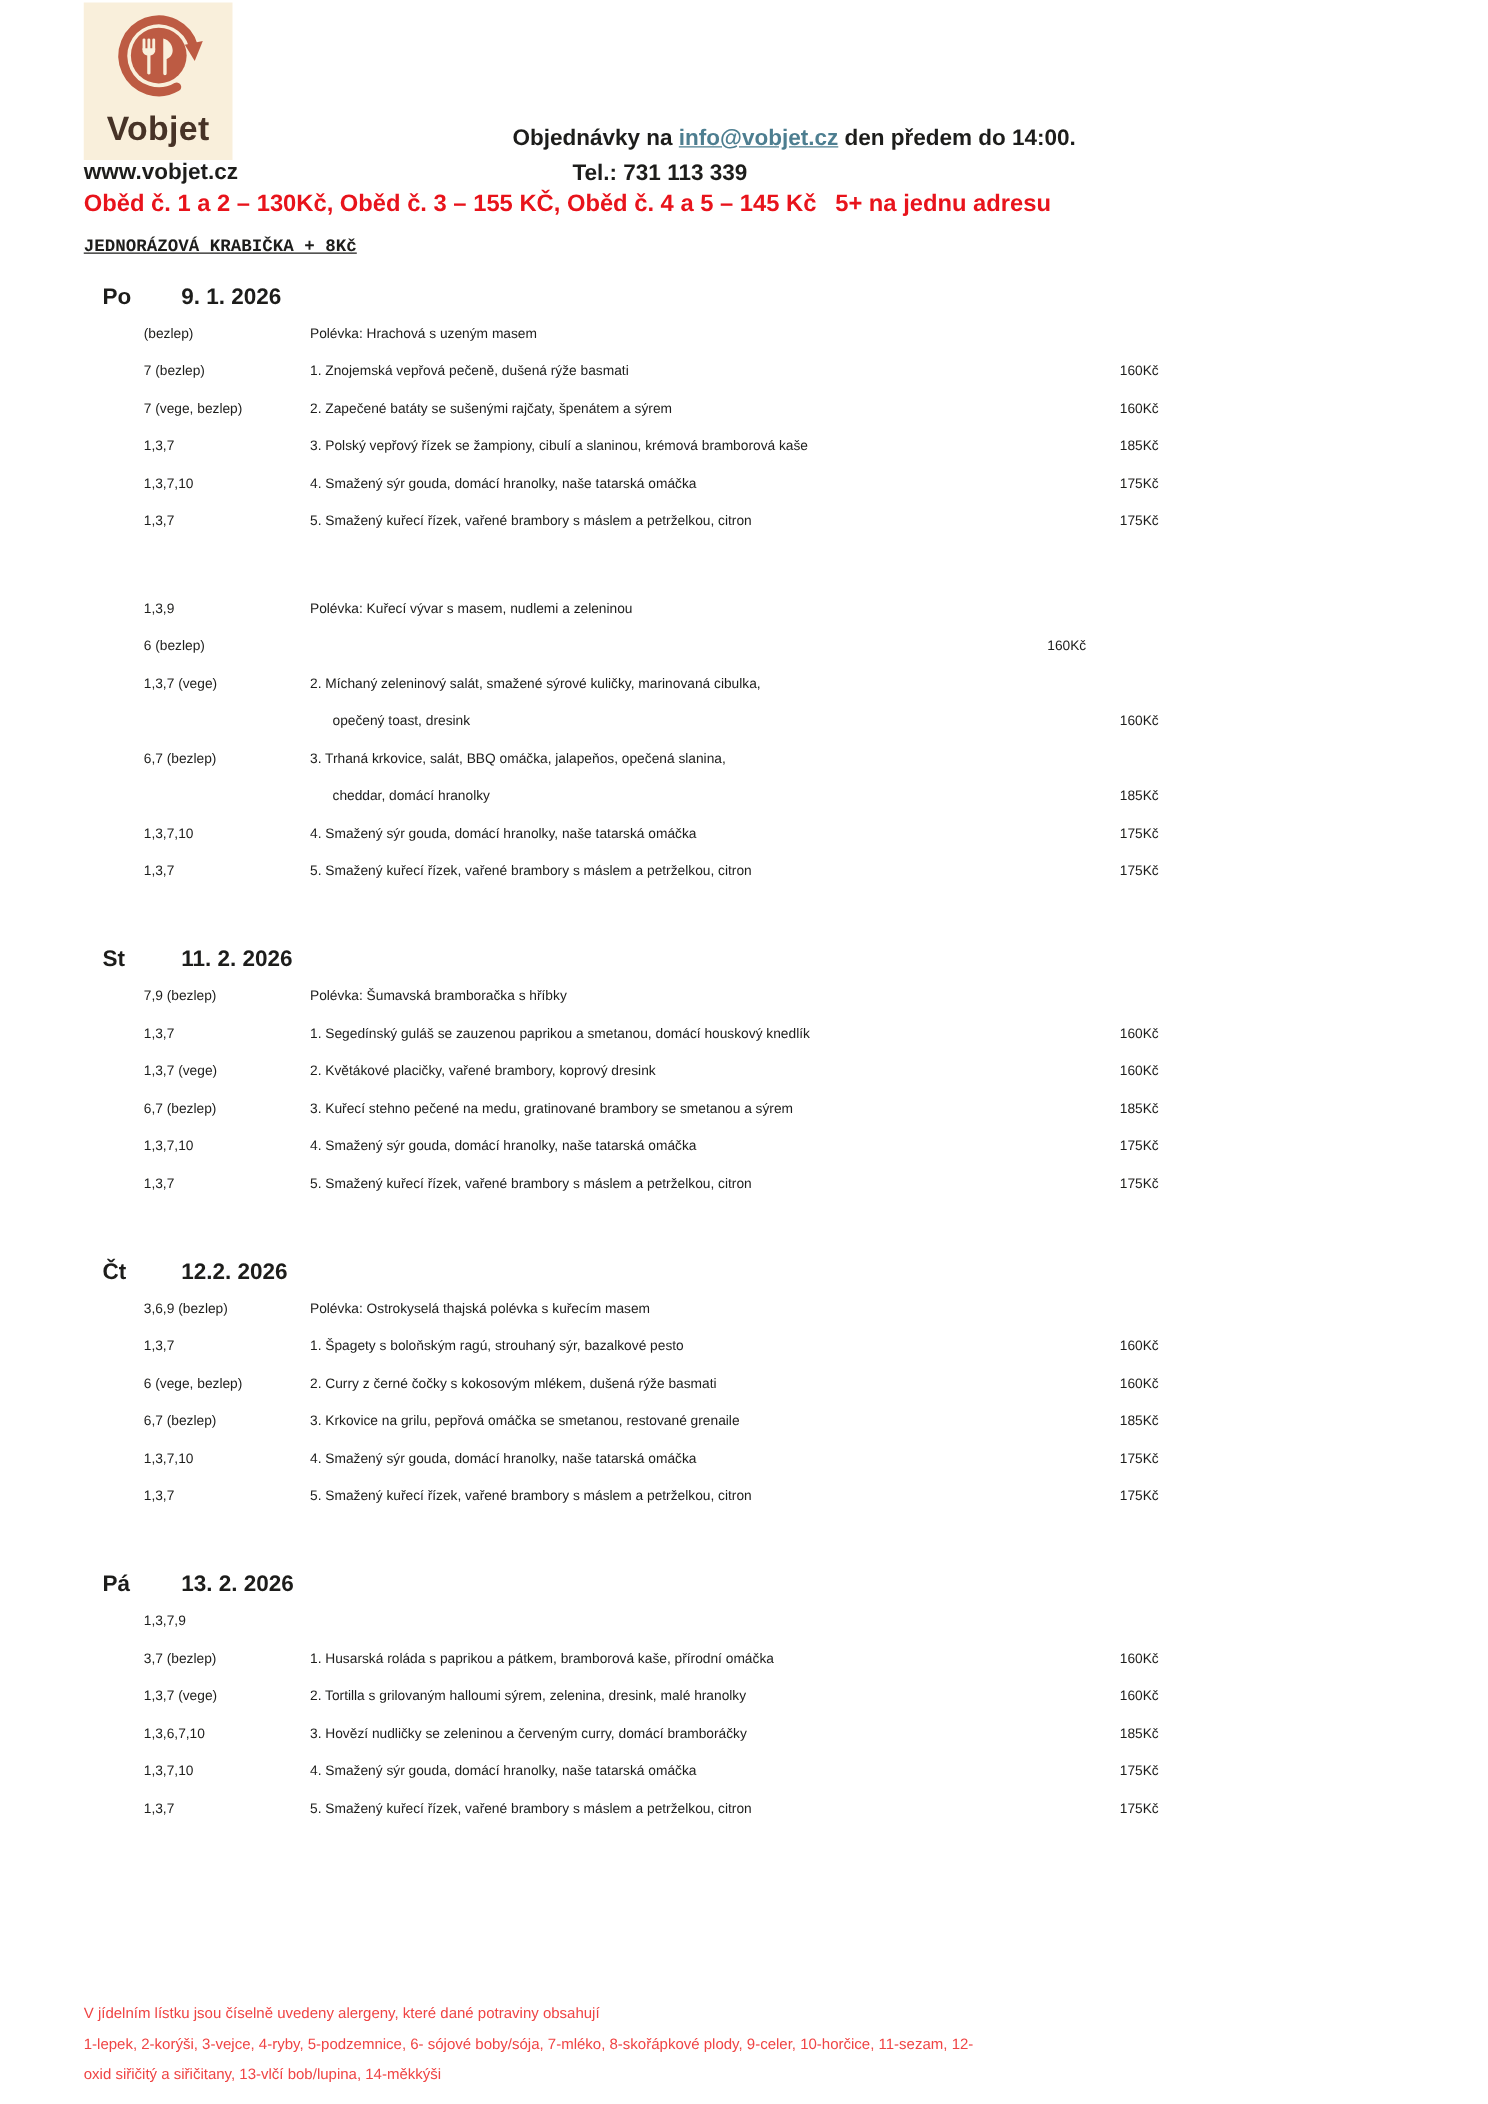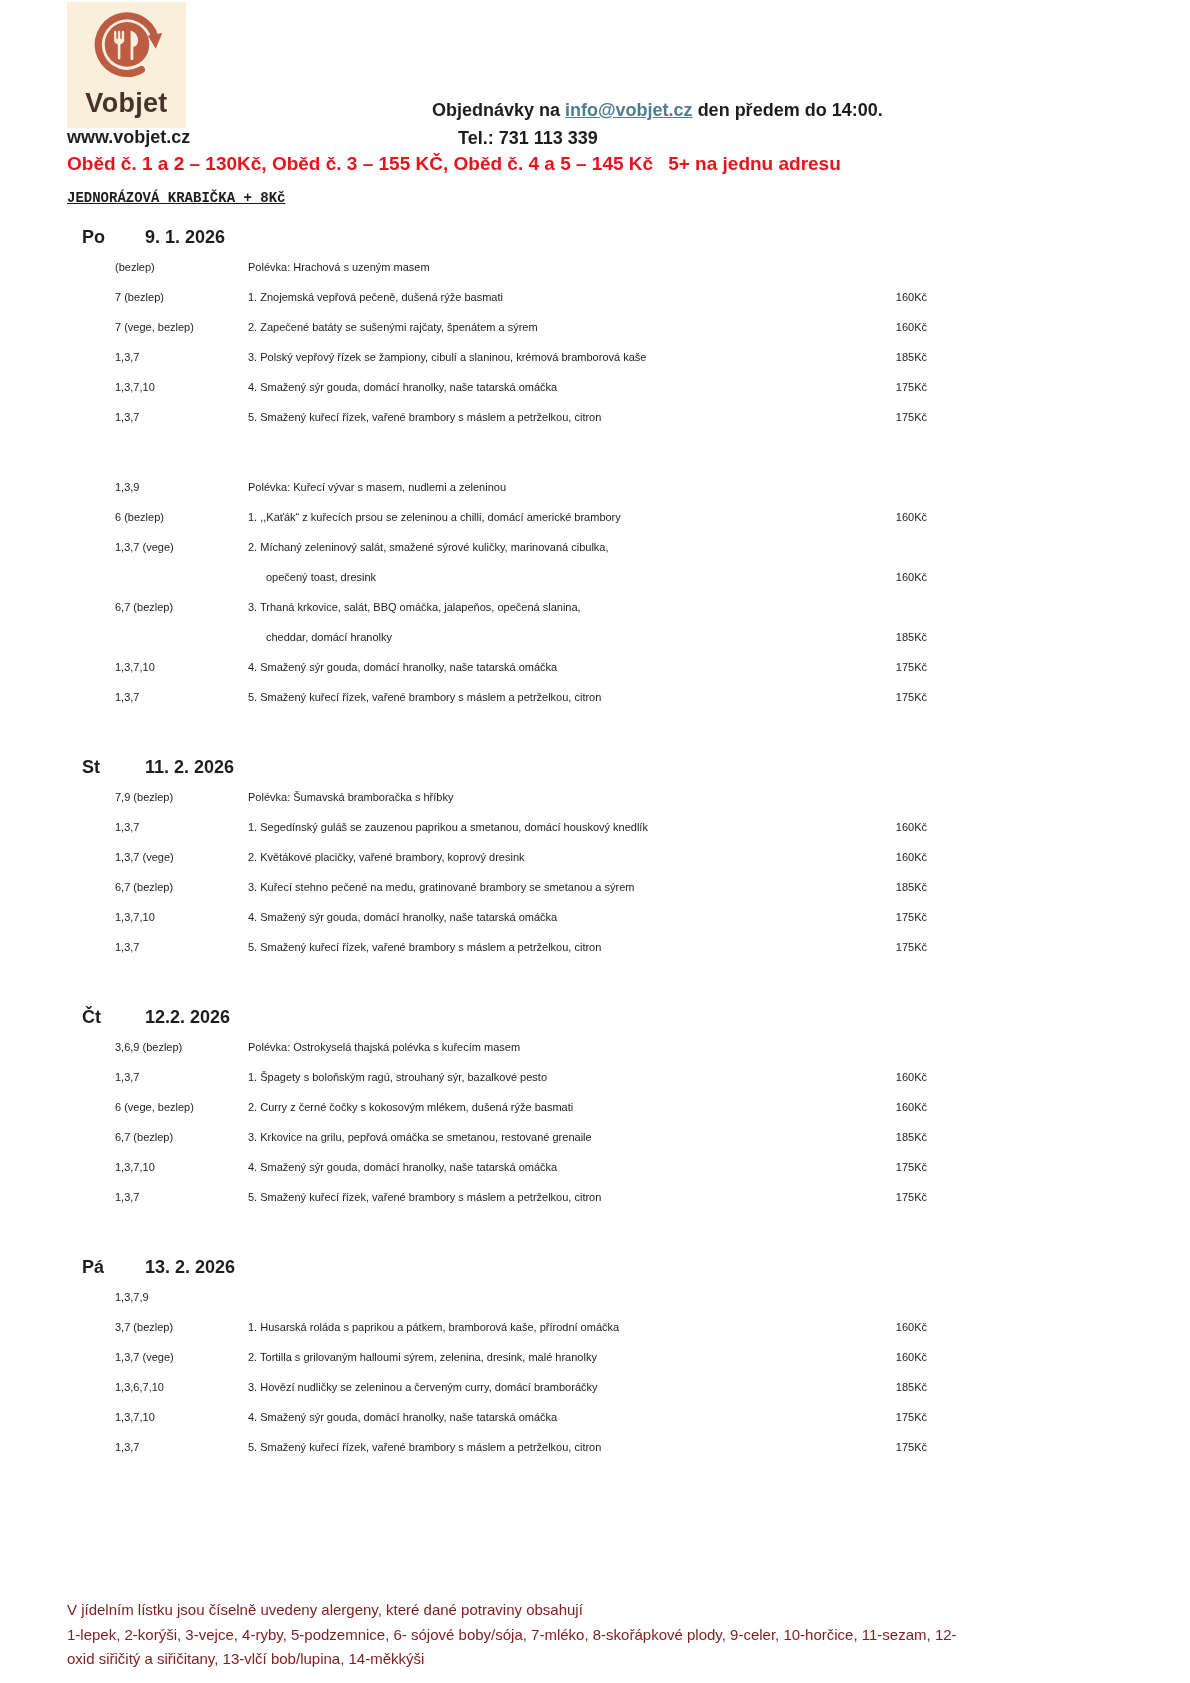--- a/index.html
+++ b/index.html
@@ -11,36 +11,36 @@
   .logo-box {
     position:absolute; left:67px; top:2px; width:119px; height:126px;
     background:#f9efdb; display:flex; flex-direction:column; align-items:center;
   }
   .logo-svg { width:82px; height:82px; margin-top:5px; }
   .brand {
     font-weight:bold; font-size:27px; color:#473327; margin-top:-1px; letter-spacing:0.3px;
   }
   
   .website { position:absolute; left:67px; top:127px; font-weight:bold; font-size:18px; }
-  .order-line { position:absolute; left:432px; top:100px; font-weight:bold; font-size:18px; }
+  .order-line { position:absolute; left:410px; top:100px; font-weight:bold; font-size:18px; }
   .email-link { color:#4d7e90; text-decoration:underline; cursor:pointer; }
   .phone { position:absolute; left:458px; top:128px; font-weight:bold; font-size:18px; }
   .price-line { position:absolute; left:67px; top:153px; font-weight:bold; font-size:19px; color:#e8131b; white-space:nowrap; }
   .price-extra { margin-left:15px; }
   .box-line { position:absolute; left:67px; top:190px; font-weight:bold; font-size:14px; text-decoration:underline;font-family:Liberation Mono, monospace; }
   
   .menu { position:absolute; left:82px; top:222px; width:845px; }
   .day-section + .day-section { margin-top:40px; }
   .day-header { display:flex; font-weight:bold; font-size:18px; line-height:30px; }
   .day-label { width:63px; }
   .menu-row { display:grid; grid-template-columns:133px 1fr 58px; font-size:11px; line-height:30px;margin-left:33px; }
   .desc-line.cont { padding-left:18px; }
   .price { text-align:right; align-self:end; white-space:nowrap; }
   
-  .footer { position:absolute; left:67px; top:1598px; font-size:15px; line-height:24.5px; color:#7f1d1d; }
+  .footer { position:absolute; left:67px; top:1598px; font-size:12px; line-height:24.5px; color:#ef4444; }
   .footer div { white-space:nowrap; }
 </style>
 </head>
 <body>
 
 <div class="page">
 
   <div class="logo-box">
     <svg class="logo-svg" viewBox="0 0 114 114">
       <path d="M 77 87 A 40 40 0 1 1 95.6 41.6" fill="none" stroke="#bd5b43" stroke-width="10" stroke-linecap="round"></path>
@@ -119,23 +119,20 @@
       <section class="day-section">
         <div class="menu-row">
           <div class="allergens">1,3,9</div>
           <div class="desc">
             <div class="desc-line">Polévka: Kuřecí vývar s masem, nudlemi a zeleninou</div>
           </div>
           <div class="price"></div>
         </div>
         <div class="menu-row">
           <div class="allergens">6 (bezlep)</div>
-          <div class="desc">
-            <div class="desc-line">1. ,,Kaťák“ z kuřecích prsou se zeleninou a chilli, domácí americké brambory</div>
-          </div>
           <div class="price">160Kč</div>
         </div>
         <div class="menu-row">
           <div class="allergens">1,3,7 (vege)</div>
           <div class="desc">
             <div class="desc-line">2. Míchaný zeleninový salát, smažené sýrové kuličky, marinovaná cibulka,</div>
             <div class="desc-line cont">opečený toast, dresink</div>
           </div>
           <div class="price">160Kč</div>
         </div>

